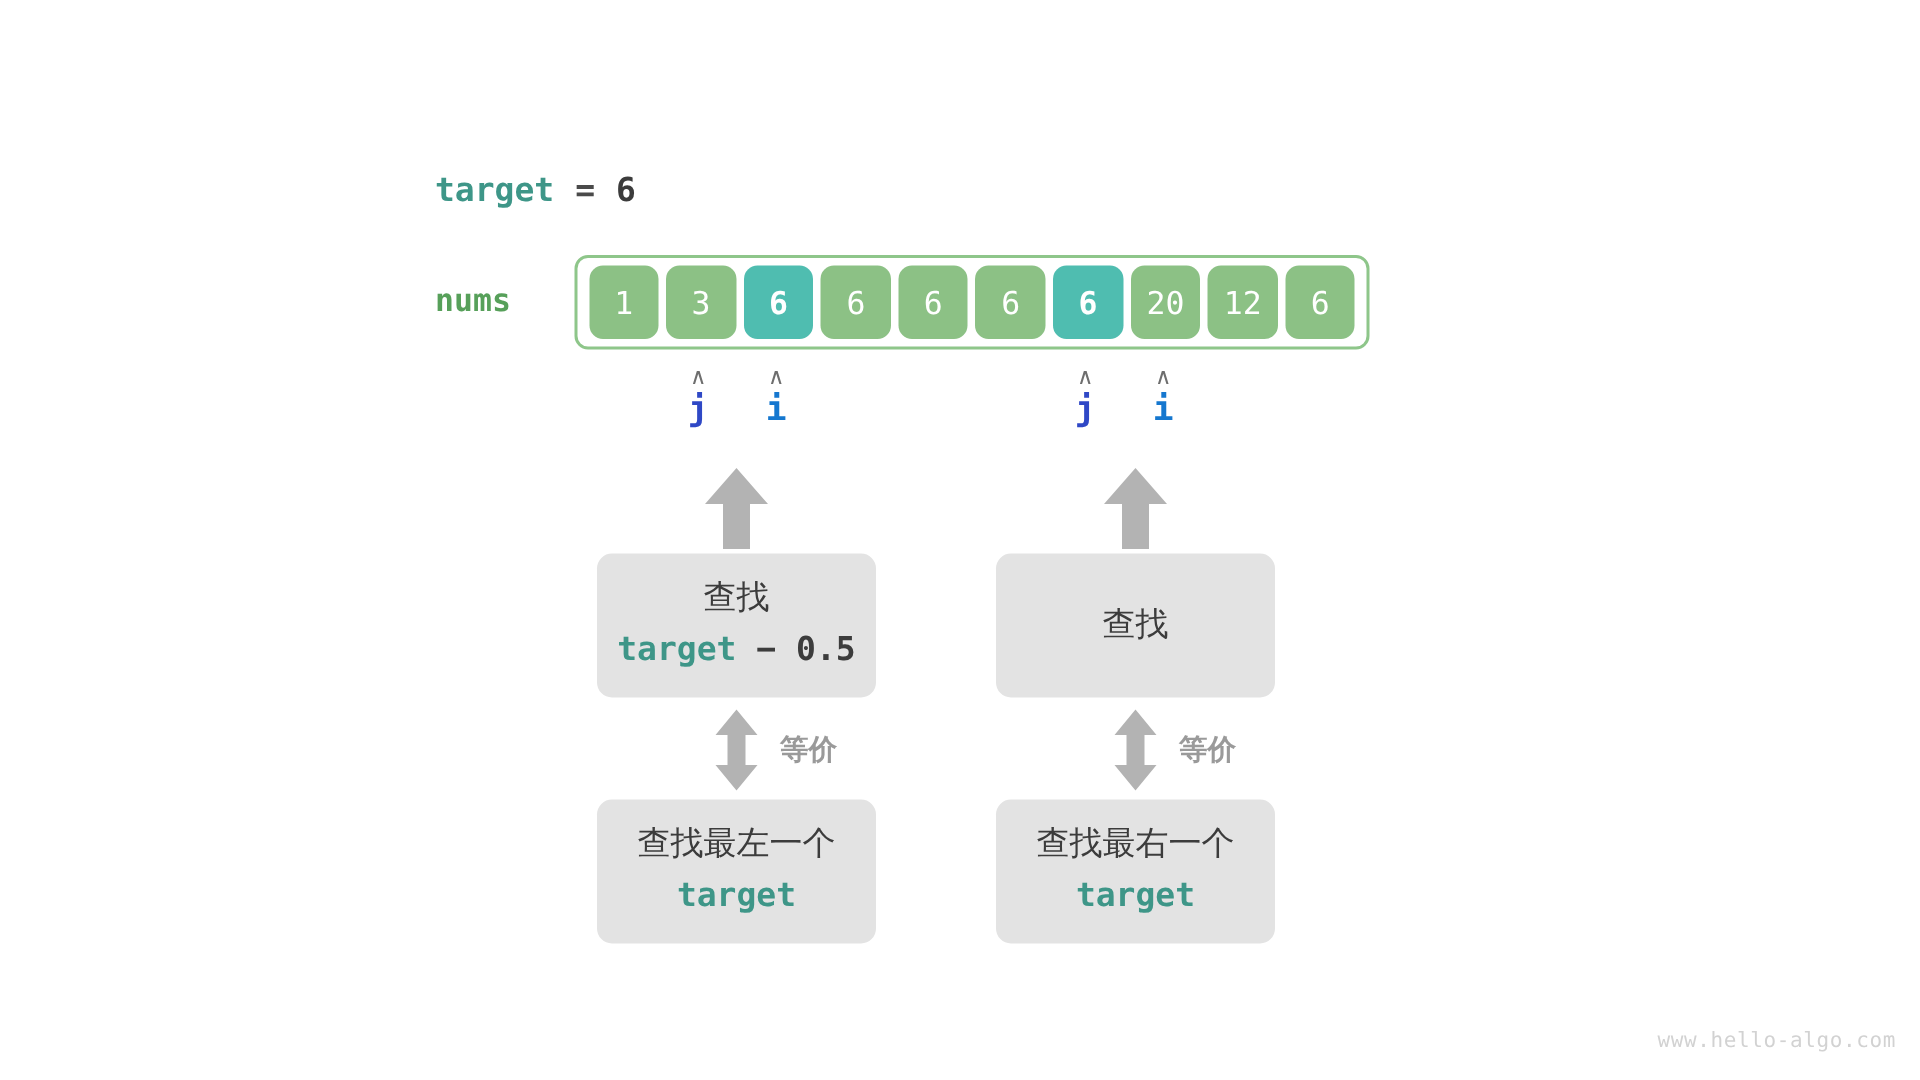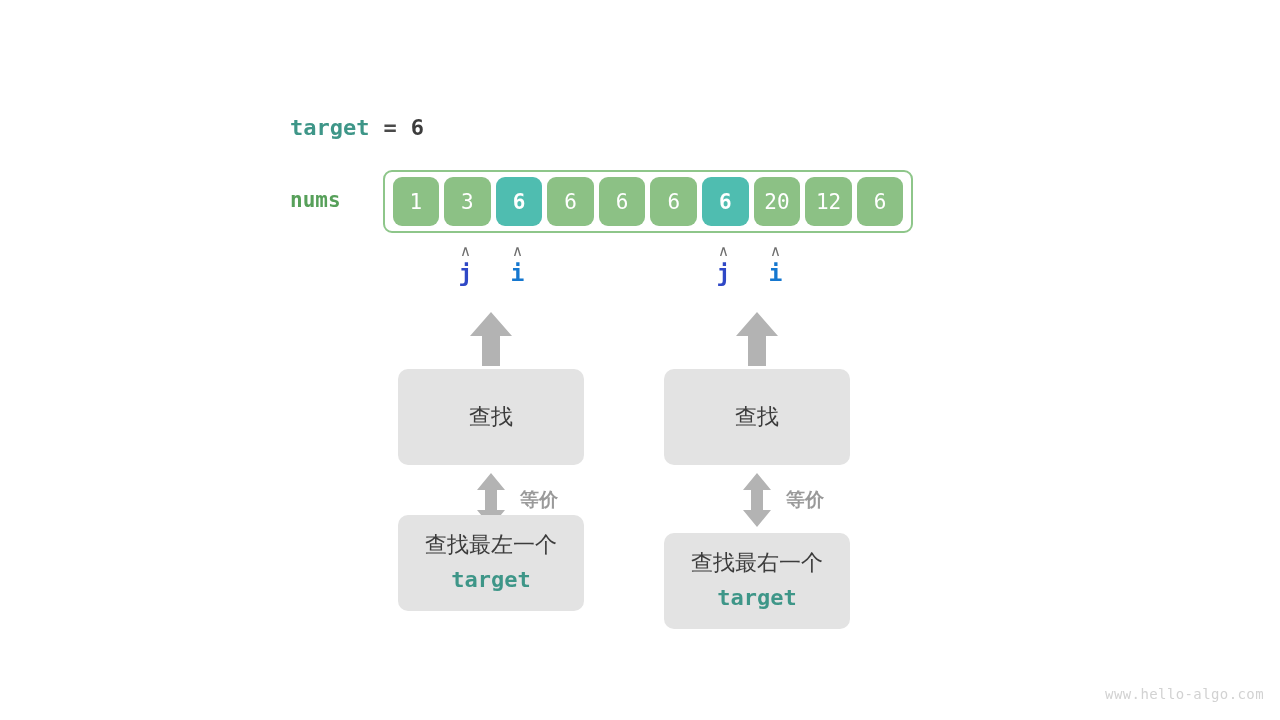--- a/index.html
+++ b/index.html
@@ -219,30 +219,31 @@
     </svg>
   </div>
   <div class="up-arrow" style="left:735px; top:310px;">
     <svg width="44" height="56" viewBox="0 0 44 56">
       <polygon points="22,2 43,26 31,26 31,56 13,56 13,26 1,26" fill="#b3b3b3"></polygon>
     </svg>
   </div>
 
   <div class="gbox" style="left:398px; top:369px; width:186px; height:96px;">
     <div class="line-cn">查找</div>
+    <div class="line-code"><span style="color:#3e9688;">target</span><span style="color:#3c3c3c;"> − </span><span style="color:#3c3c3c;">0.5</span></div>
   </div>
 
   <div class="dbl-arrow" style="left:476px; top:472px;">
     <svg width="30" height="56" viewBox="0 0 30 56">
       <polygon points="15,1 29,18 21,18 21,38 29,38 15,55 1,38 9,38 9,18 1,18" fill="#b3b3b3"></polygon>
     </svg>
   </div>
   <div class="equiv" style="left:520px; top:487px;">等价</div>
 
-  <div class="gbox" style="left:398px; top:515px; width:186px; height:96px;">
+  <div class="gbox" style="left:398px; top:533px; width:186px; height:96px;">
     <div class="line-cn">查找最左一个</div>
     <div class="line-code" style="color:#3e9688;">target</div>
   </div>
 
   <div class="gbox" style="left:664px; top:369px; width:186px; height:96px;">
     <div class="line-cn">查找</div>
   </div>
 
   <div class="dbl-arrow" style="left:742px; top:472px;">
     <svg width="30" height="56" viewBox="0 0 30 56">

